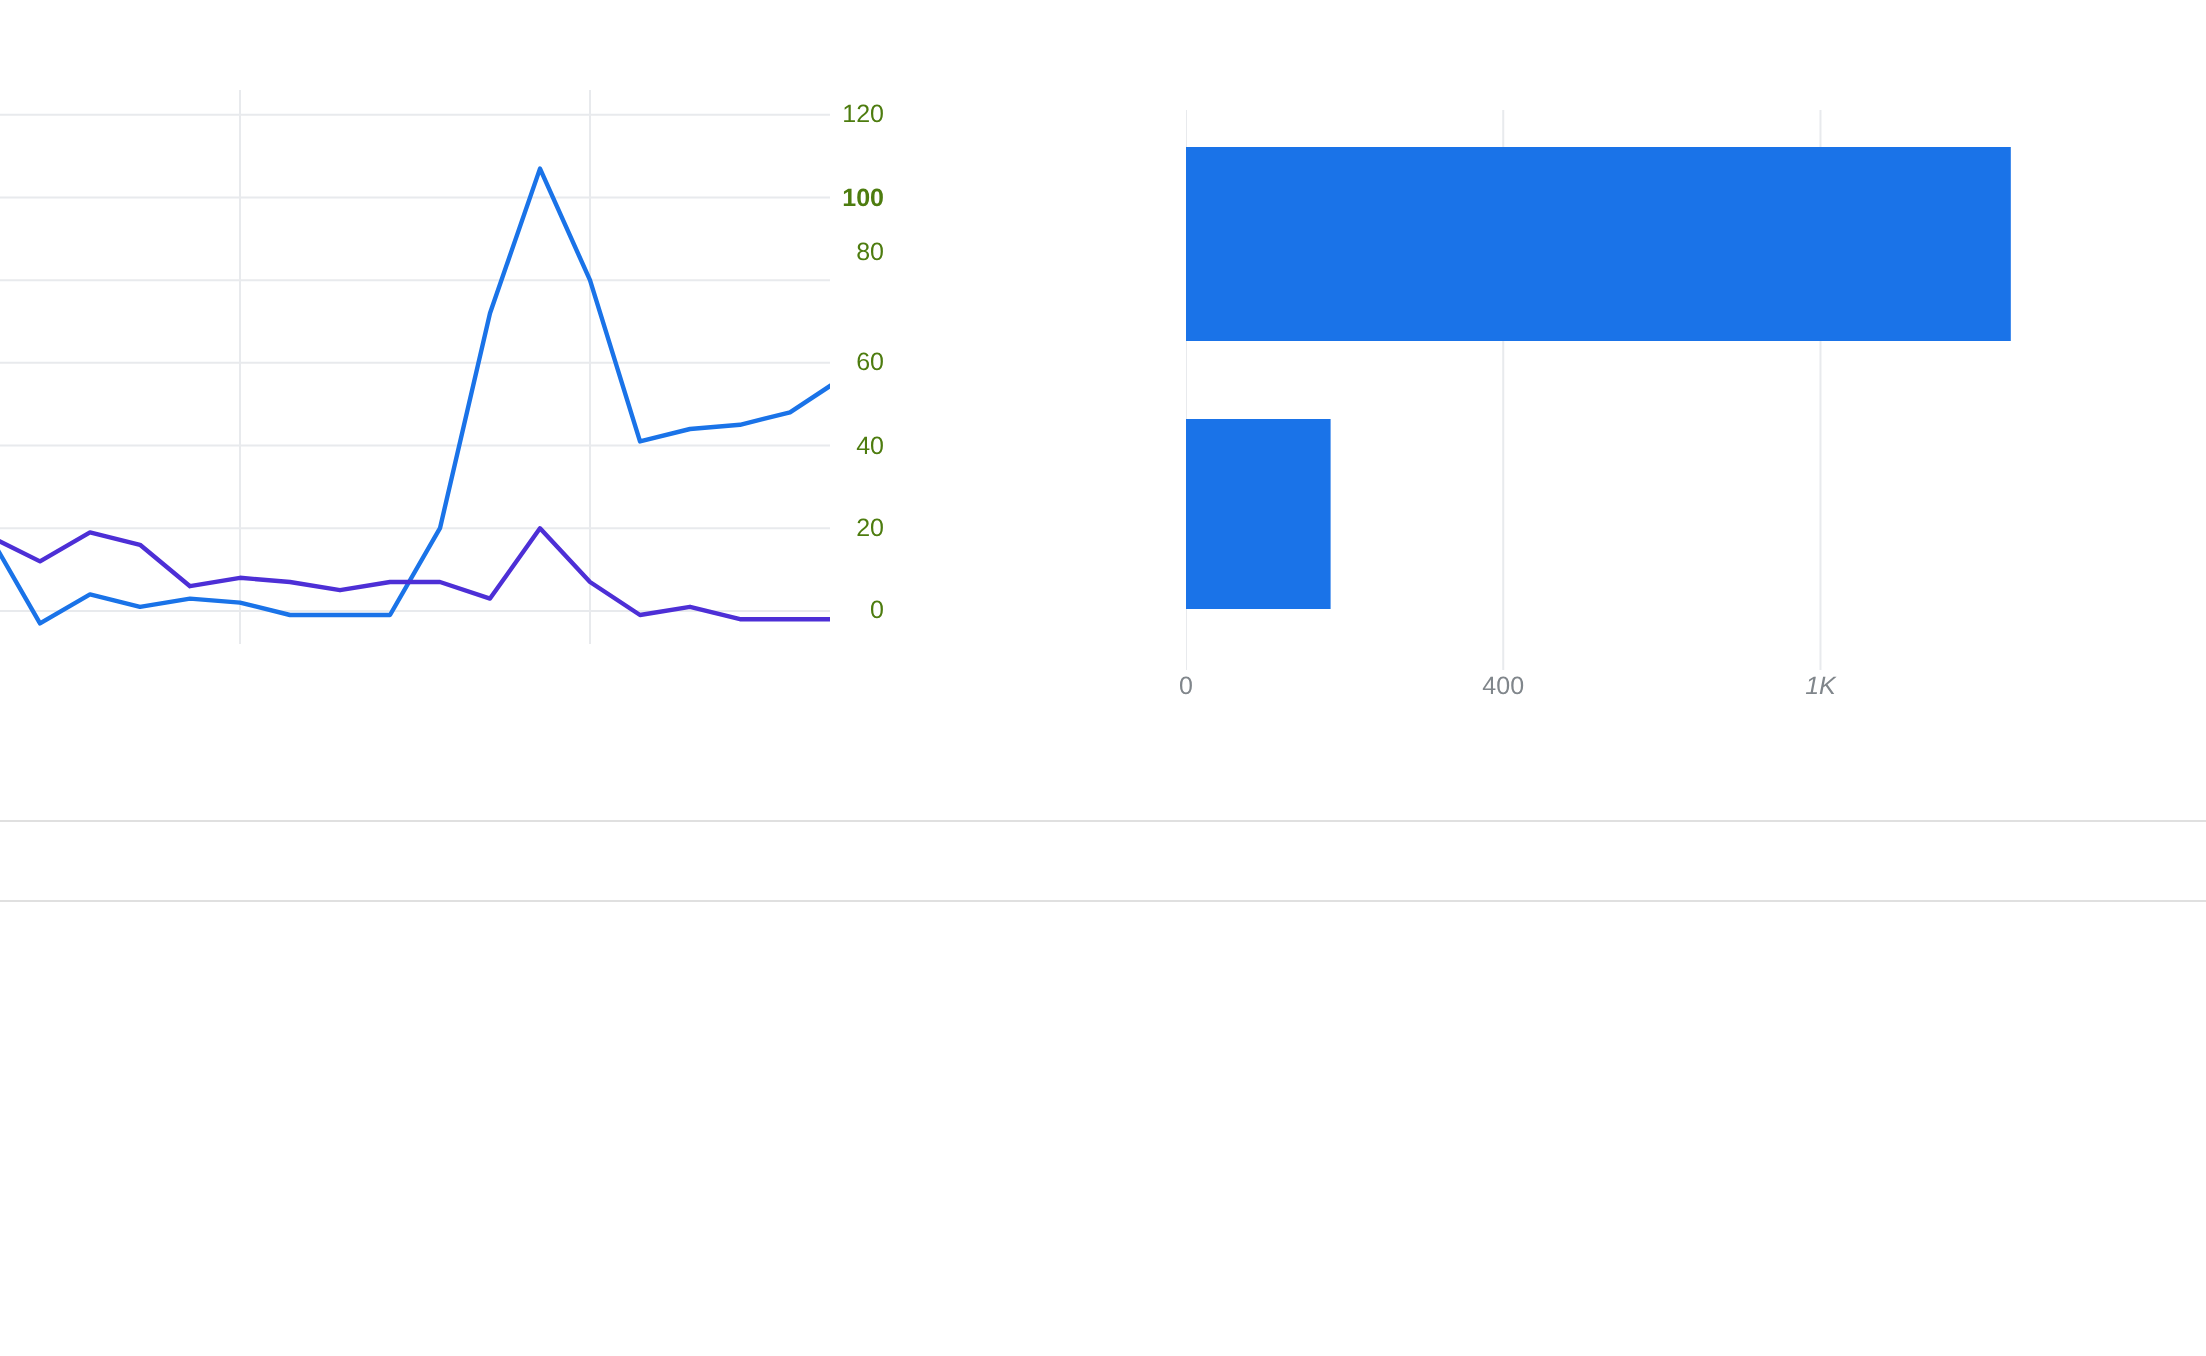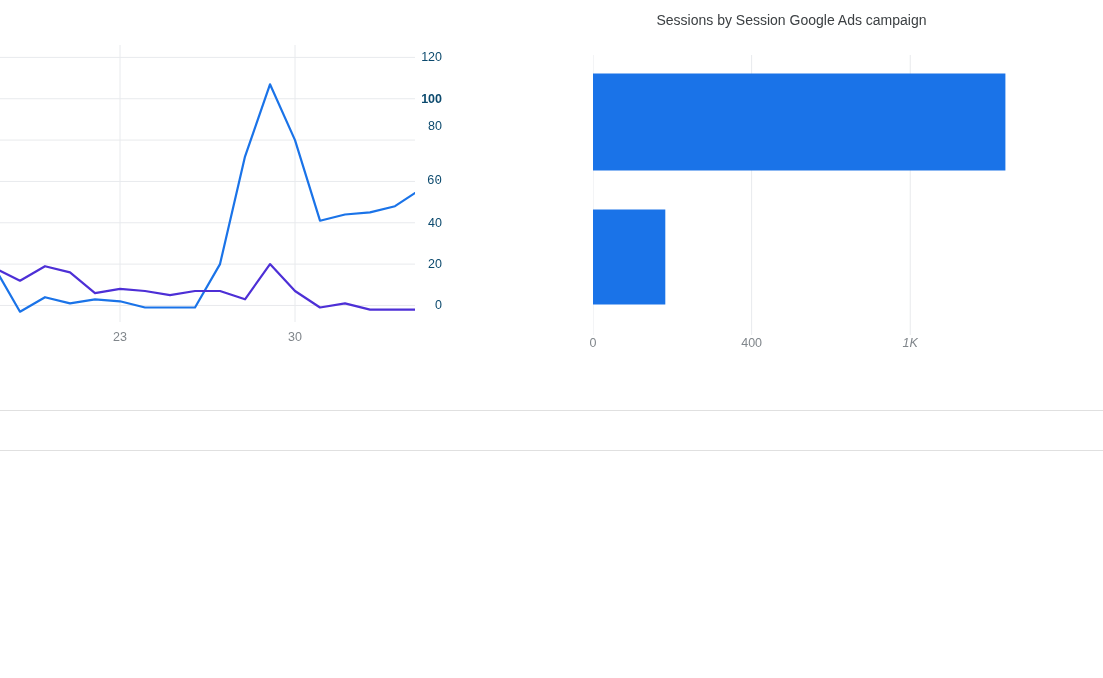--- a/index.html
+++ b/index.html
@@ -14,21 +14,21 @@
   #root { position: relative; width: 1103px; height: 678px; }
 
   
   .charts { position: absolute; left: 0; top: 0; width: 1103px; height: 395px; }
 
   
   .line-card { position: absolute; left: 0; top: 0; width: 480px; height: 380px; }
   .line-plot { position: absolute; left: 0; top: 45px; width: 415px; height: 277px; }
   .yaxis-l { position: absolute; left: 418px; top: 45px; width: 60px; height: 290px; }
   .yaxis-l .ytick {
-    position: absolute; right: 36px; font-size: 12.5px; color: #0c4a6e;
+    position: absolute; right: 36px; font-size: 12.5px; color: #4d7c0f;
     transform: translateY(-50%); white-space: nowrap;
   }
   .xaxis-l { position: absolute; left: 0; top: 330px; width: 415px; height: 22px; }
   .xaxis-l .xtick {
     position: absolute; font-size: 12.5px; color: #80868b;
     transform: translateX(-50%); white-space: nowrap;
   }
 
   
   .bar-card { position: absolute; left: 480px; top: 0; width: 623px; height: 380px; }
@@ -65,33 +65,28 @@
           <line x1="0" x2="415" y1="12.402985074626883" y2="12.402985074626883" stroke="#e8eaed" stroke-width="1"></line>
           <line x1="120" x2="120" y1="0" y2="277" stroke="#e8eaed" stroke-width="1"></line>
           <line x1="295" x2="295" y1="0" y2="277" stroke="#e8eaed" stroke-width="1"></line>
           <path d="M-5.0 223.3 L20.0 266.7 L45.0 252.2 L70.0 258.4 L95.0 254.3 L120.0 256.3 L145.0 262.5 L170.0 262.5 L195.0 262.5 L220.0 219.1 L245.0 111.6 L270.0 39.3 L295.0 95.1 L320.0 175.7 L345.0 169.5 L370.0 167.4 L395.0 161.2 L420.0 144.7" fill="none" stroke="#1a73e8" stroke-width="2.2" stroke-linejoin="round" stroke-linecap="round"></path>
           <path d="M-5.0 223.3 L20.0 235.7 L45.0 221.2 L70.0 227.4 L95.0 248.1 L120.0 243.9 L145.0 246.0 L170.0 250.1 L195.0 246.0 L220.0 246.0 L245.0 254.3 L270.0 219.1 L295.0 246.0 L320.0 262.5 L345.0 258.4 L370.0 264.6 L395.0 264.6 L420.0 264.6" fill="none" stroke="#4d2fd6" stroke-width="2.2" stroke-linejoin="round" stroke-linecap="round"></path>
         </svg>
       <div class="yaxis-l" id="line-yaxis">
           <div class="ytick" style="top: 260.463px;">0</div>
           <div class="ytick" style="top: 219.119px;">20</div>
           <div class="ytick" style="top: 177.776px; text-align: center;">40</div>
-          <div class="ytick" style="top: 136.433px; font-family: Liberation Mono, monospace;">60</div>
+          <div class="ytick" style="top: 136.433px;">60</div>
           <div class="ytick" style="top: 81px;">80</div>
           <div class="ytick" style="top: 53.7463px; font-weight: bold;">100</div>
           <div class="ytick" style="top: 12.403px;">120</div>
         </div>
-      <div class="xaxis-l" id="line-xaxis">
-          <div class="xtick" style="left: 120px;">23</div>
-          <div class="xtick" style="left: 295px;">30</div>
-        </div>
     </div>
 
     <div class="bar-card">
-      <div class="bar-title">Sessions by Session Google Ads campaign</div>
       <svg class="bar-plot" id="bar-svg" viewBox="0 0 460 280" preserveAspectRatio="none">
           <line x1="0" x2="0" y1="0" y2="280" stroke="#e8eaed" stroke-width="1"></line>
           <line x1="158.6206896551724" x2="158.6206896551724" y1="0" y2="280" stroke="#e8eaed" stroke-width="1"></line>
           <line x1="317.2413793103448" x2="317.2413793103448" y1="0" y2="280" stroke="#e8eaed" stroke-width="1"></line>
           <rect x="0" y="18.5" width="412.4" height="97" fill="#1a73e8"></rect>
           <rect x="0" y="154.5" width="72.3" height="95" fill="#1a73e8"></rect>
         </svg>
       <div class="bar-xaxis" id="bar-xaxis">
           <div class="xtick" style="left: 0px;">0</div>
           <div class="xtick" style="left: 158.621px;">400</div>

